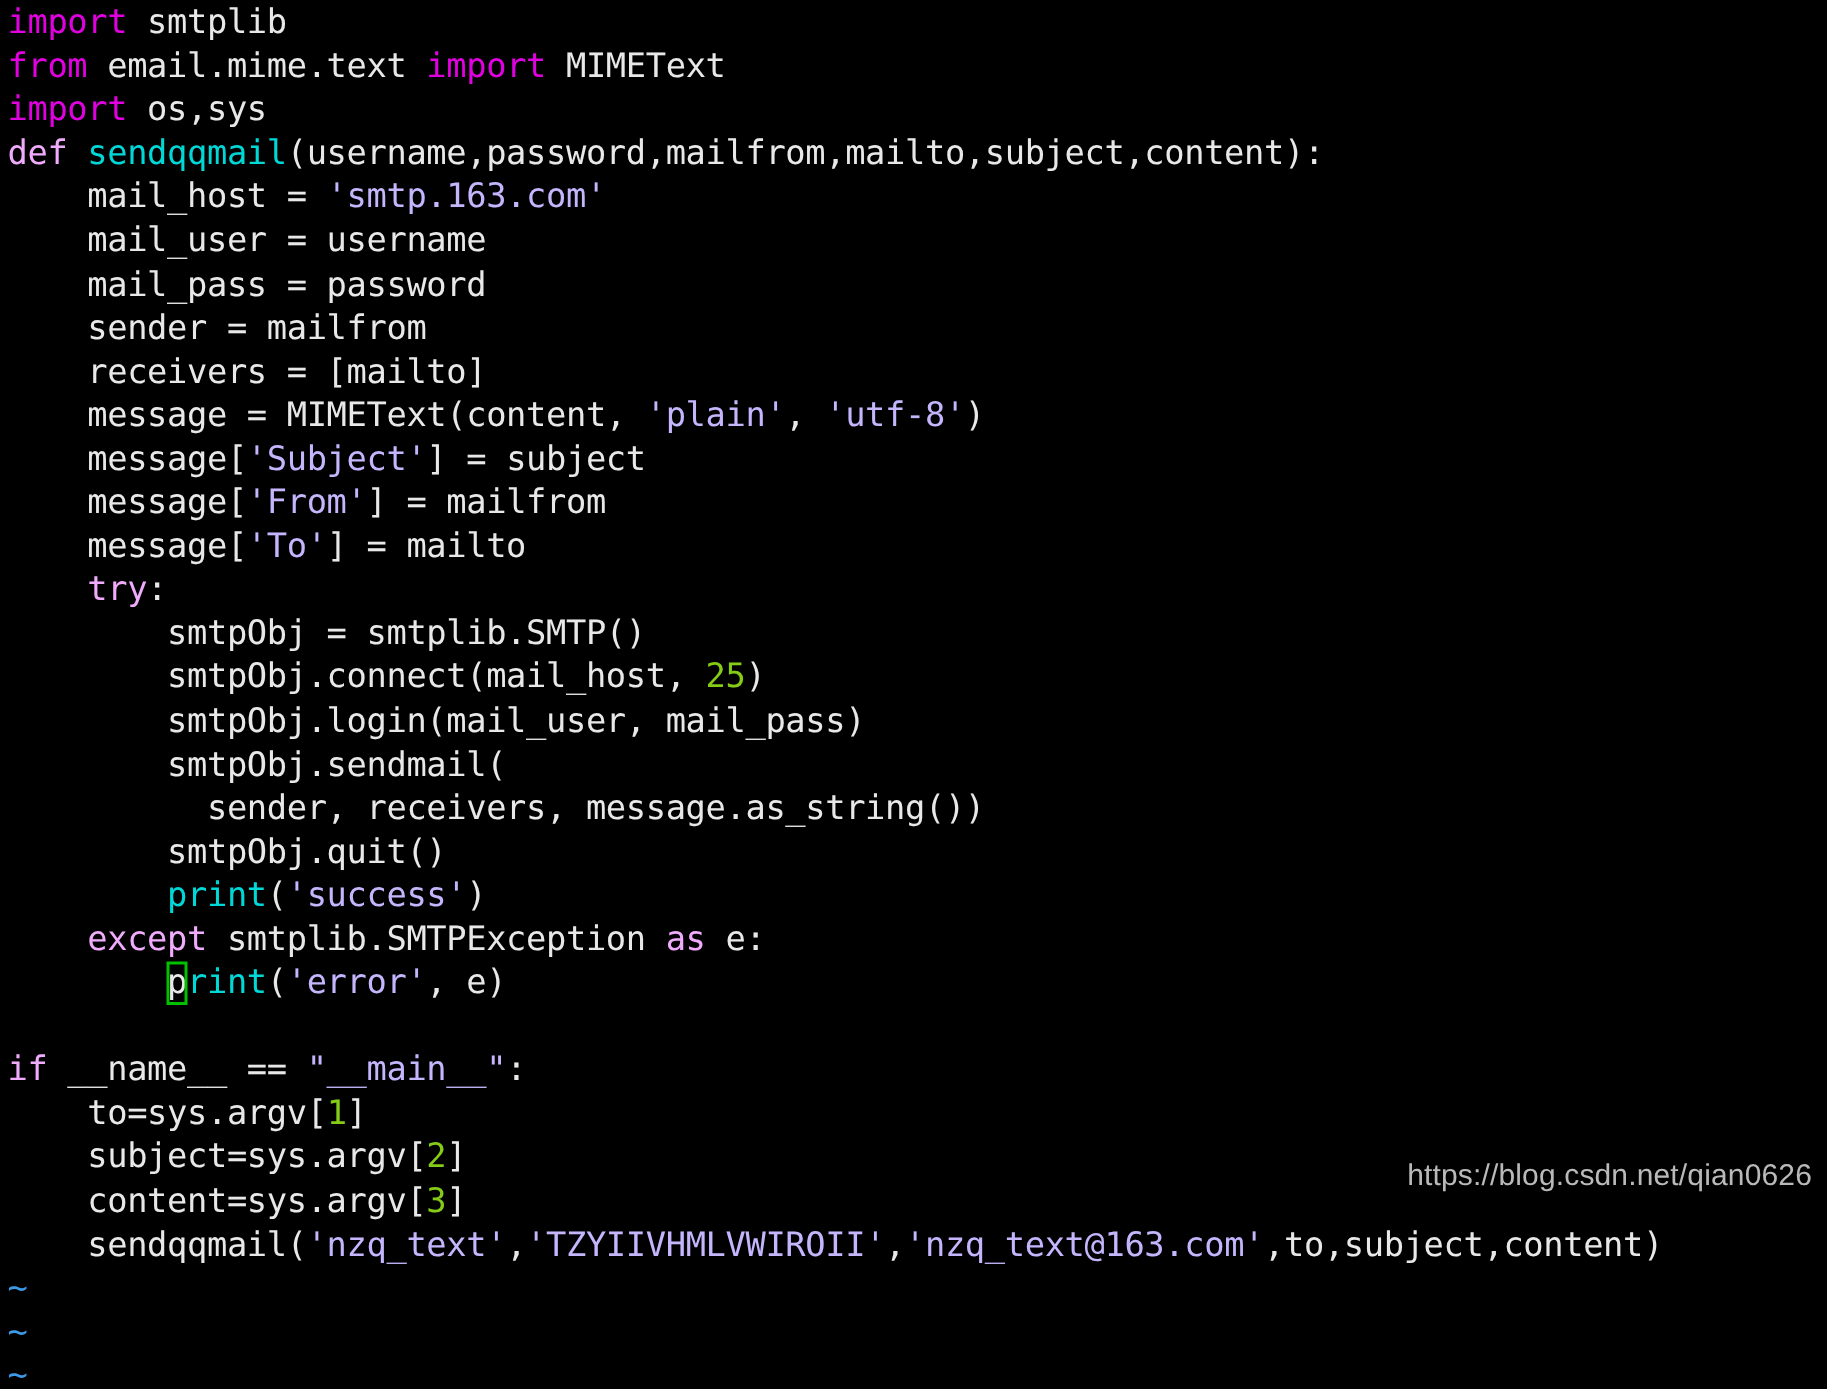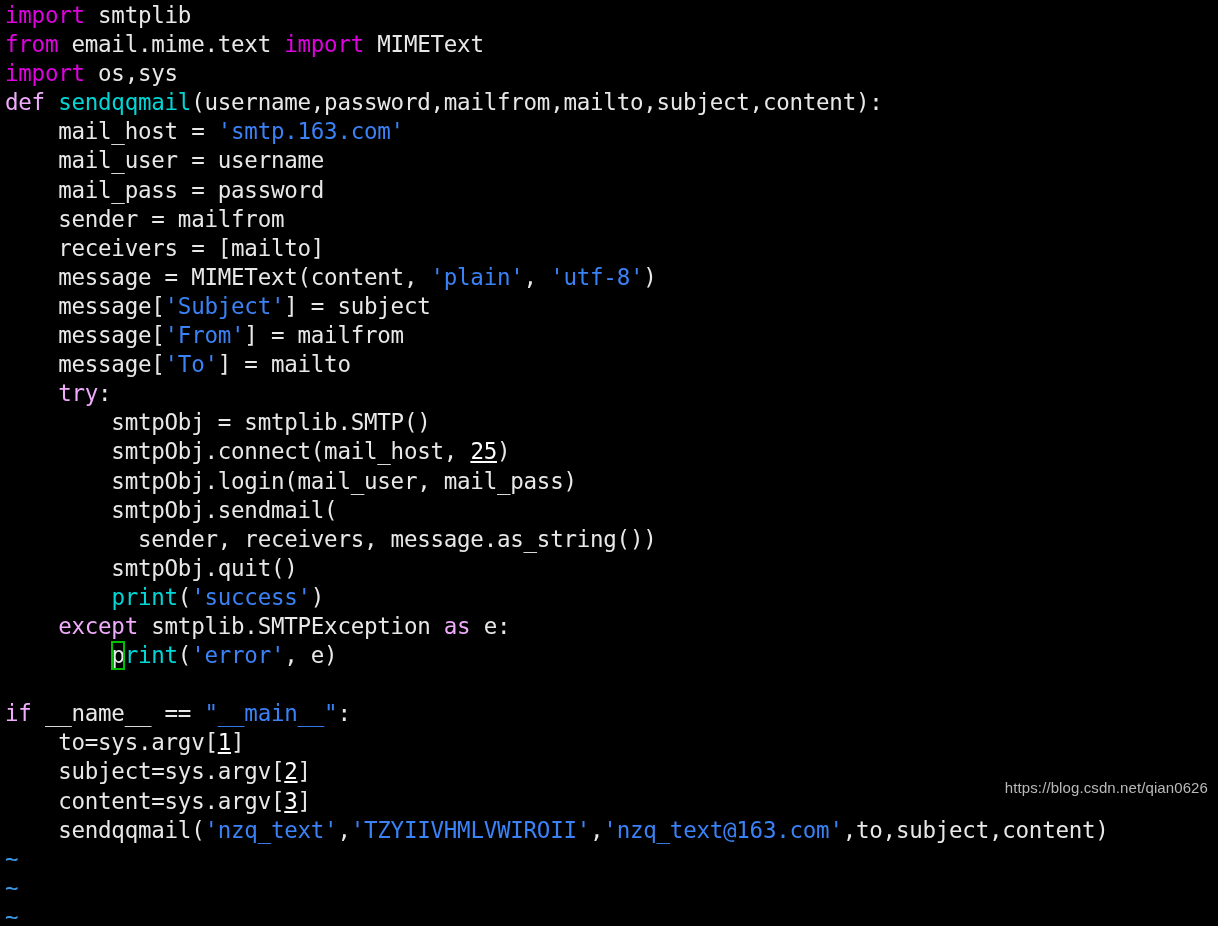--- a/index.html
+++ b/index.html
@@ -31,37 +31,37 @@
     color: #e8e8e8;
   }
   .line {
     height: 29.1px;
     white-space: pre;
   }
   
   .kw       { color: #f0abfc; }   
   .imp      { color: #e000e0; }   
   .fn       { color: #00d7d7; text-align: right; }   
-  .str      { color: #3b82f6; }   
-  .num      { color: #ffffff; text-decoration: underline; }   
+  .str      { color: #c4b5fd; }   
+  .num      { color: #84cc16; }   
   .plain    { color: #e8e8e8; }
   .tilde    { color: #3c9ae8; }
   .cursor {
     display: inline-block;
     outline: 2px solid #00c000;
     outline-offset: -2px;
     color: #e8e8e8;
     background: transparent;
   }
   #watermark {
     position: absolute;
     right: 10px;
     bottom: 6px;
     font-family: "Liberation Sans", "DejaVu Sans", sans-serif;
-    font-size: 15px;
+    font-size: 20px;
     color: #b9b9b9;
     letter-spacing: 0.1px;
     white-space: nowrap;
   }
 </style>
 </head>
 <body>
 
 <div id="terminal">
 

